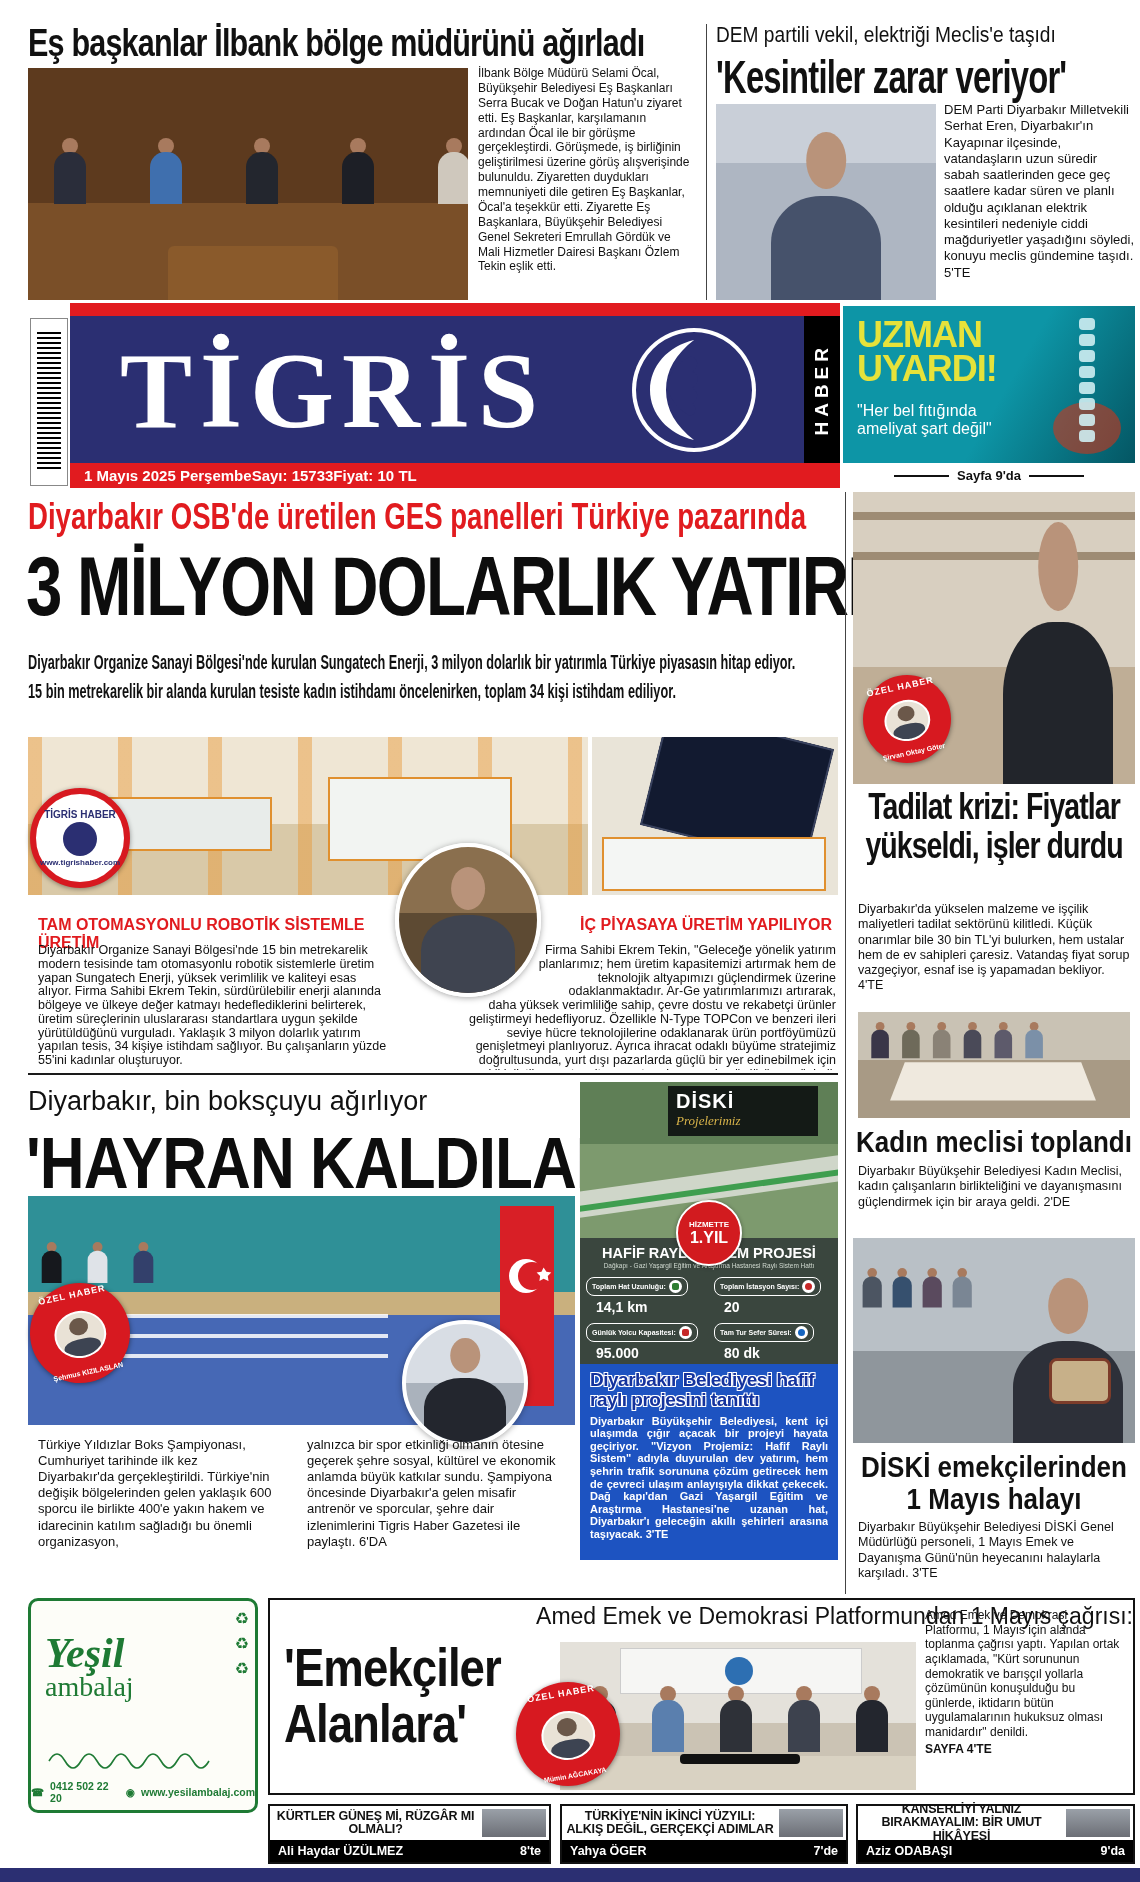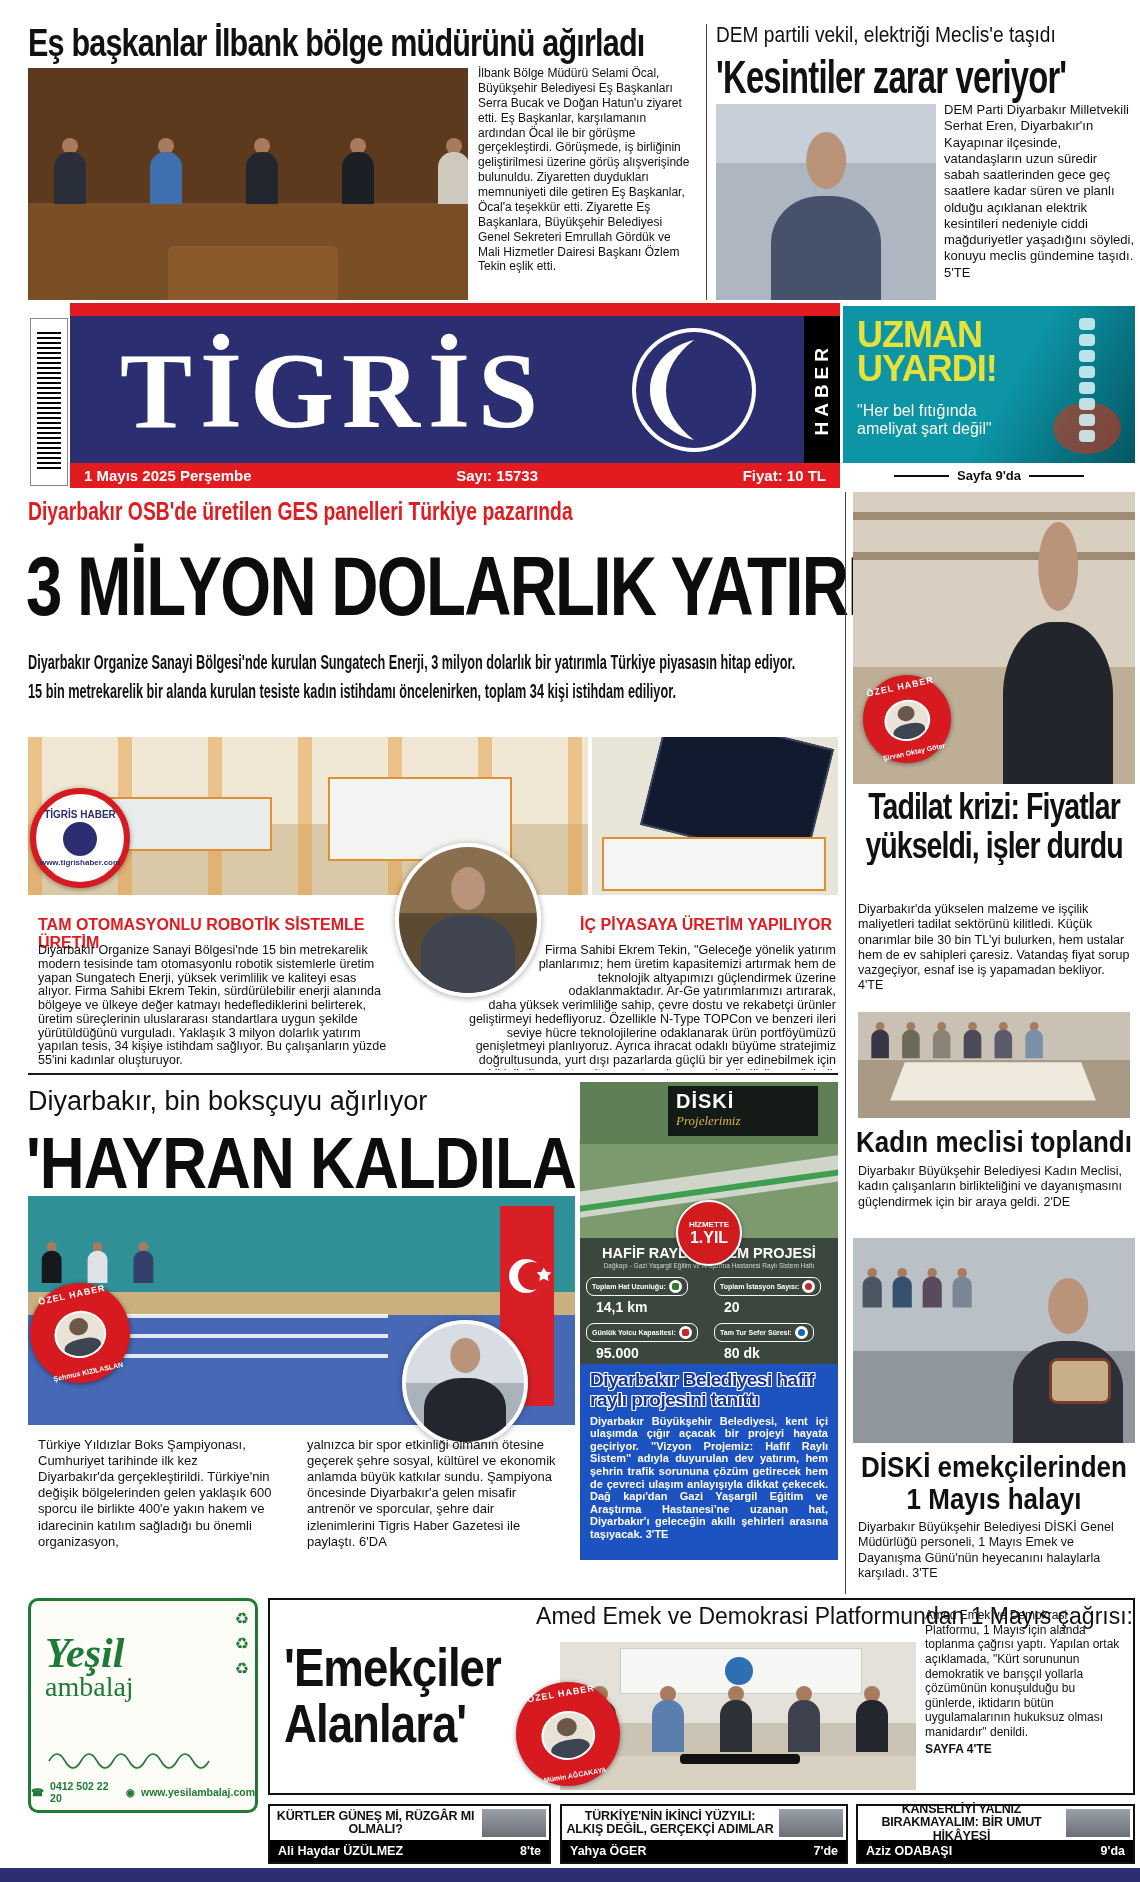--- a/index.html
+++ b/index.html
@@ -109,21 +109,21 @@
   </div>
   <div class="abs" style="left:804px;top:316px;width:36px;height:147px;background:#000;color:#fff;
        display:flex;align-items:center;justify-content:center;">
     <span style="writing-mode:vertical-rl;transform:rotate(180deg);font-weight:700;font-size:19px;letter-spacing:5px;">HABER</span>
   </div>
   <div class="abs" style="left:30px;top:318px;width:38px;height:168px;background:#fff;border:1px solid #888;box-sizing:border-box;
        display:flex;align-items:center;justify-content:center;">
     <div style="width:24px;height:140px;background:repeating-linear-gradient(#000 0 2px,#fff 2px 5px);"></div>
   </div>
   <div class="abs" style="left:70px;top:463px;width:770px;height:25px;background:#e11b1f;color:#fff;
-       display:flex;align-items:center;justify-content:space-between;padding:0 14px;box-sizing:border-box;
+       display:flex;align-items:center;justify-content:flex-start;padding:0 14px;box-sizing:border-box;
        font-weight:700;font-size:15px;">
     <span>1 Mayıs 2025 Perşembe</span>
     <span>Sayı: 15733</span>
     <span>Fiyat: 10 TL</span>
   </div>
 
   <div class="abs" style="left:843px;top:306px;width:292px;height:157px;
        background:linear-gradient(120deg,#0d95a6 0 55%,#045663 100%);">
     <svg class="abs" style="right:8px;top:4px;" width="110" height="150" viewBox="0 0 110 150">
       <ellipse cx="70" cy="118" rx="34" ry="26" fill="#e03010" opacity="0.55"></ellipse>
@@ -144,21 +144,21 @@
     </div>
     <div class="abs" style="left:14px;top:96px;width:175px;color:#fff;font-size:16px;line-height:1.15;font-weight:500;">"Her bel fıtığında ameliyat şart değil"</div>
   </div>
   <div class="abs" style="left:843px;top:463px;width:292px;height:25px;background:#fff;
        display:flex;align-items:center;justify-content:center;gap:8px;font-weight:700;font-size:13px;">
     <span style="display:block;width:55px;height:2px;background:#111;"></span>
     <span>Sayfa 9'da</span>
     <span style="display:block;width:55px;height:2px;background:#111;"></span>
   </div>
 
-  <div class="abs nowrap" style="left:28px;top:497px;color:#e11b1f;font-weight:700;font-size:21px;">
+  <div class="abs nowrap" style="left:28px;top:497px;color:#e11b1f;font-weight:700;font-size:30px;">
     <span class="cond" style="transform:scale(0.92,1.2);">Diyarbakır OSB'de üretilen GES panelleri Türkiye pazarında</span>
   </div>
   <div class="abs nowrap" style="left:26px;top:538px;font-weight:700;font-size:76px;letter-spacing:-2px;color:#0d0d0d;">
     <span class="cond" style="transform:scale(0.86,1.1);">3 MİLYON DOLARLIK YATIRIM</span>
   </div>
   <div class="abs" style="left:28px;top:648px;font-weight:700;font-size:20px;line-height:1.45;color:#111;">
     <div class="nowrap cond" style="transform:scaleX(0.635);">Diyarbakır Organize Sanayi Bölgesi'nde kurulan Sungatech Enerji, 3 milyon dolarlık bir yatırımla Türkiye piyasasın hitap ediyor.</div>
     <div class="nowrap cond" style="transform:scaleX(0.635);">15 bin metrekarelik bir alanda kurulan tesiste kadın istihdamı öncelenirken, toplam 34 kişi istihdam ediliyor.</div>
   </div>
 

